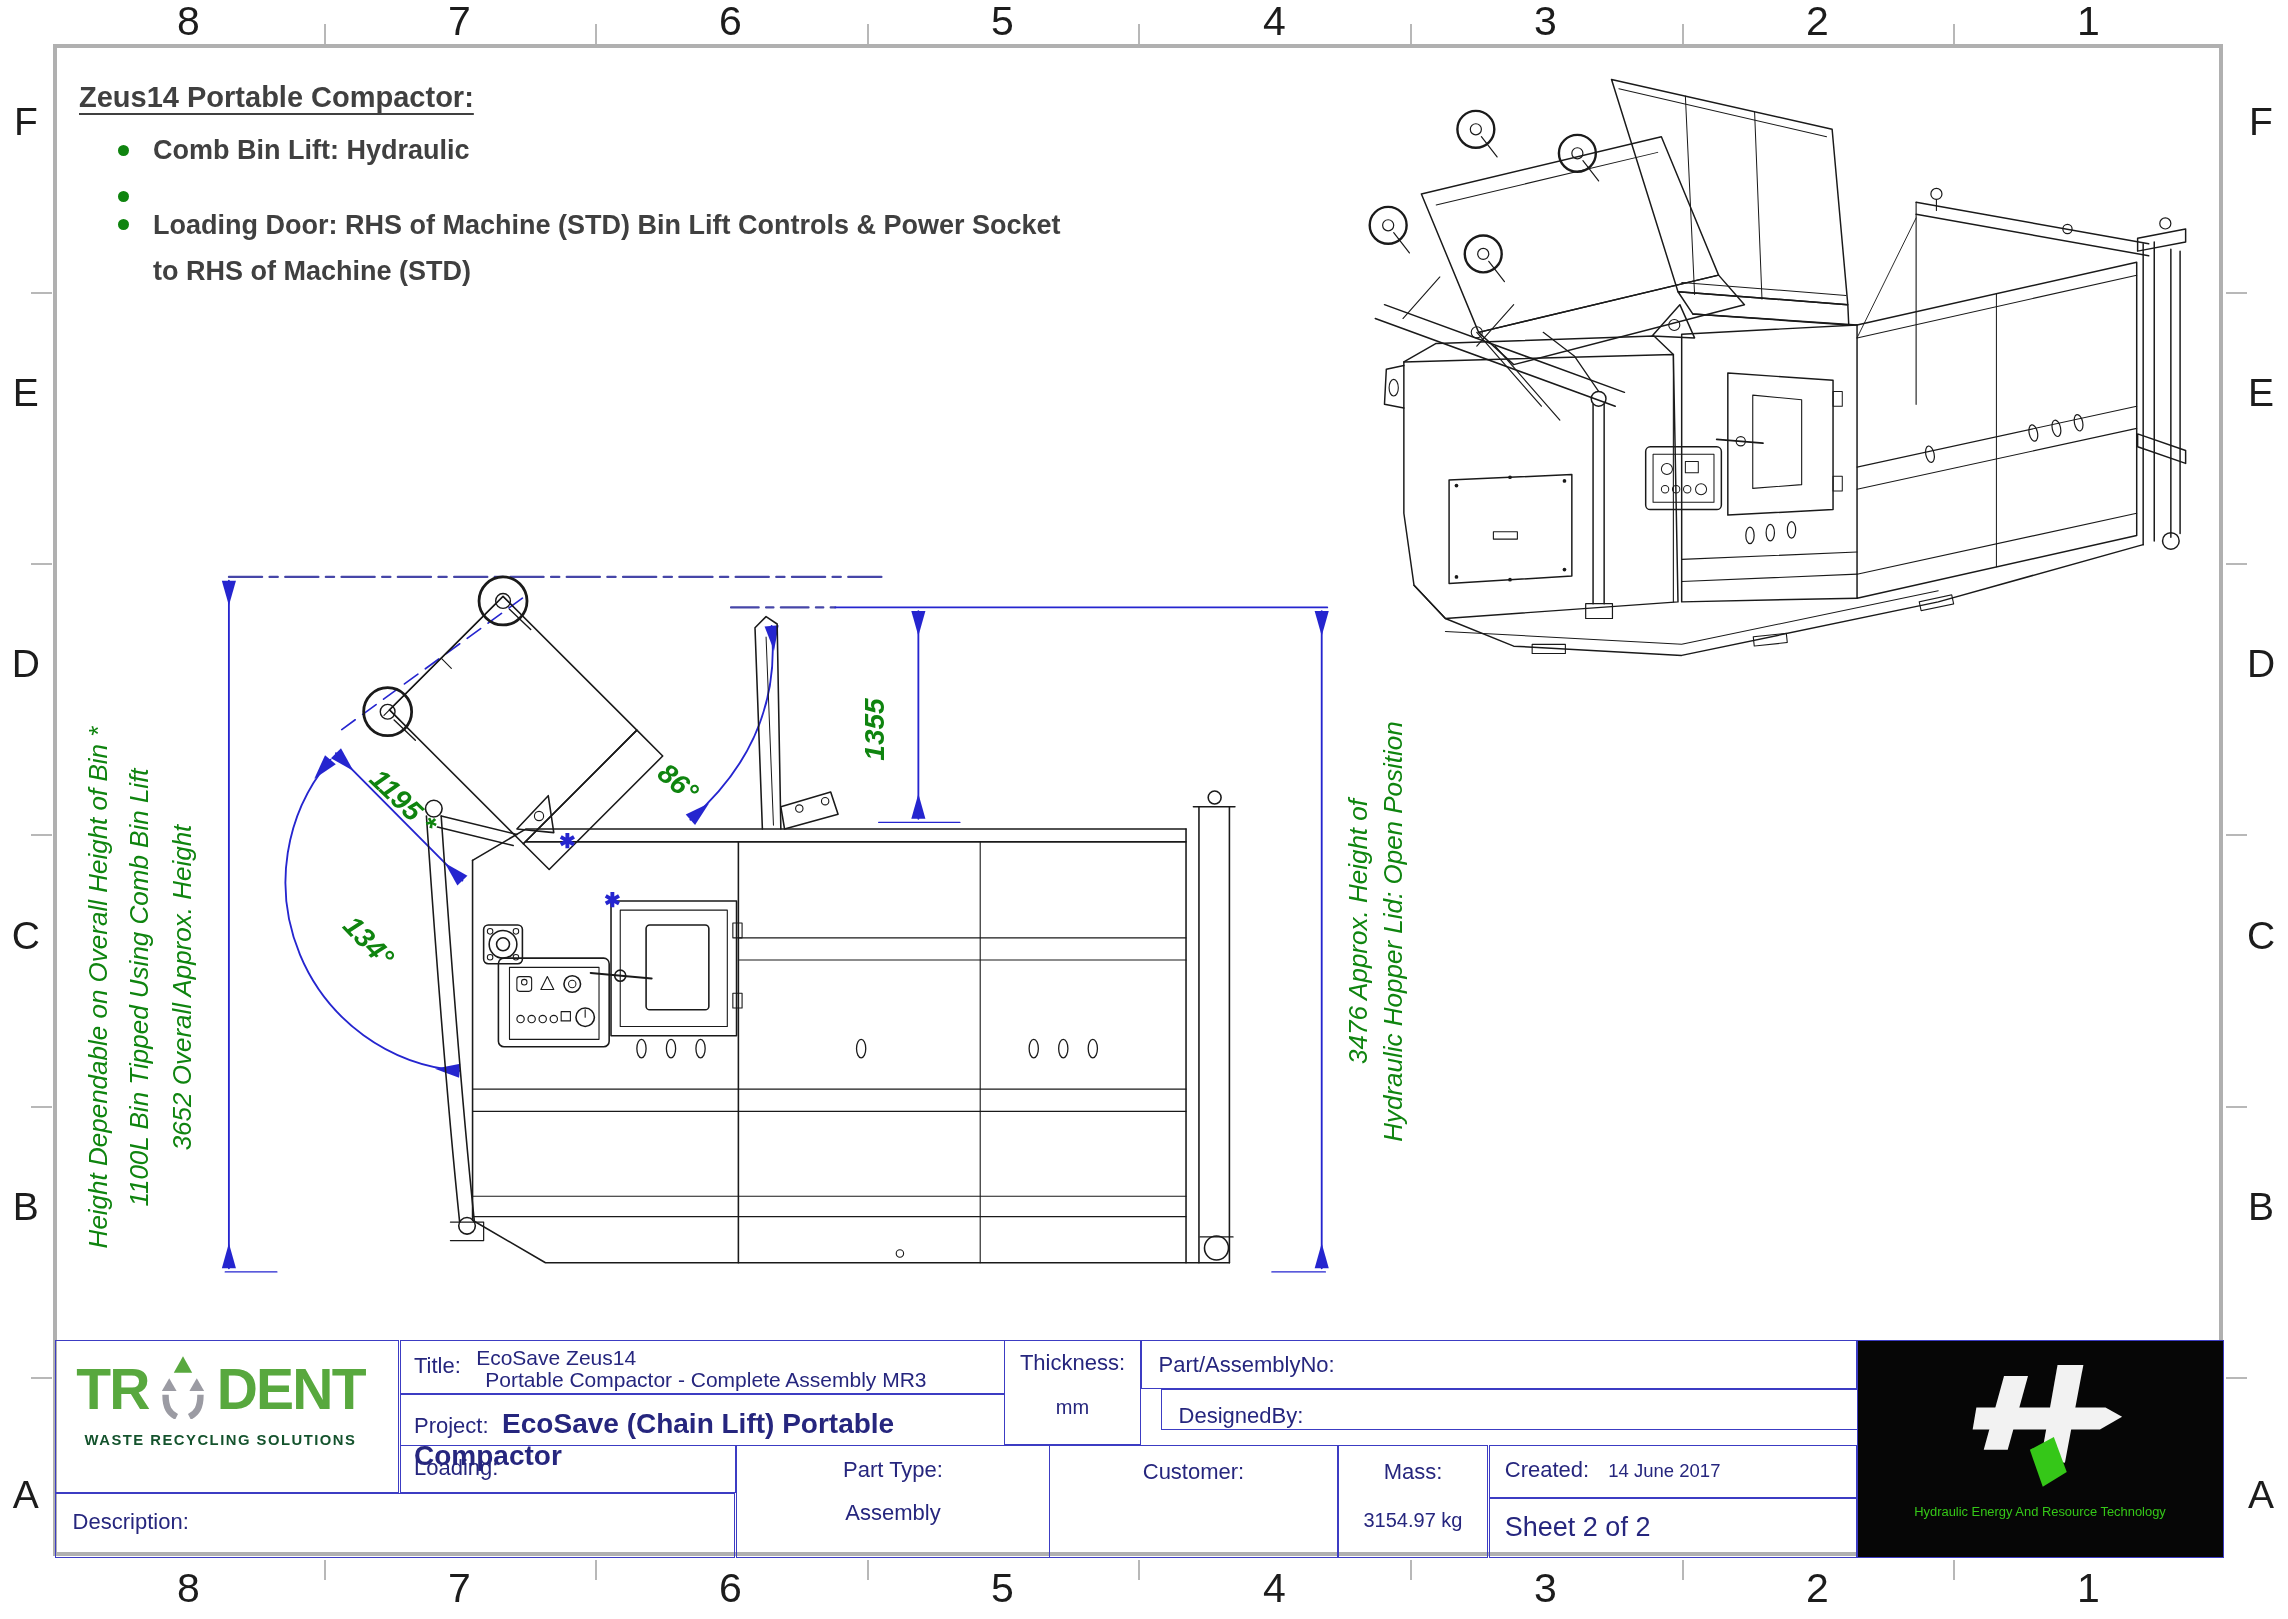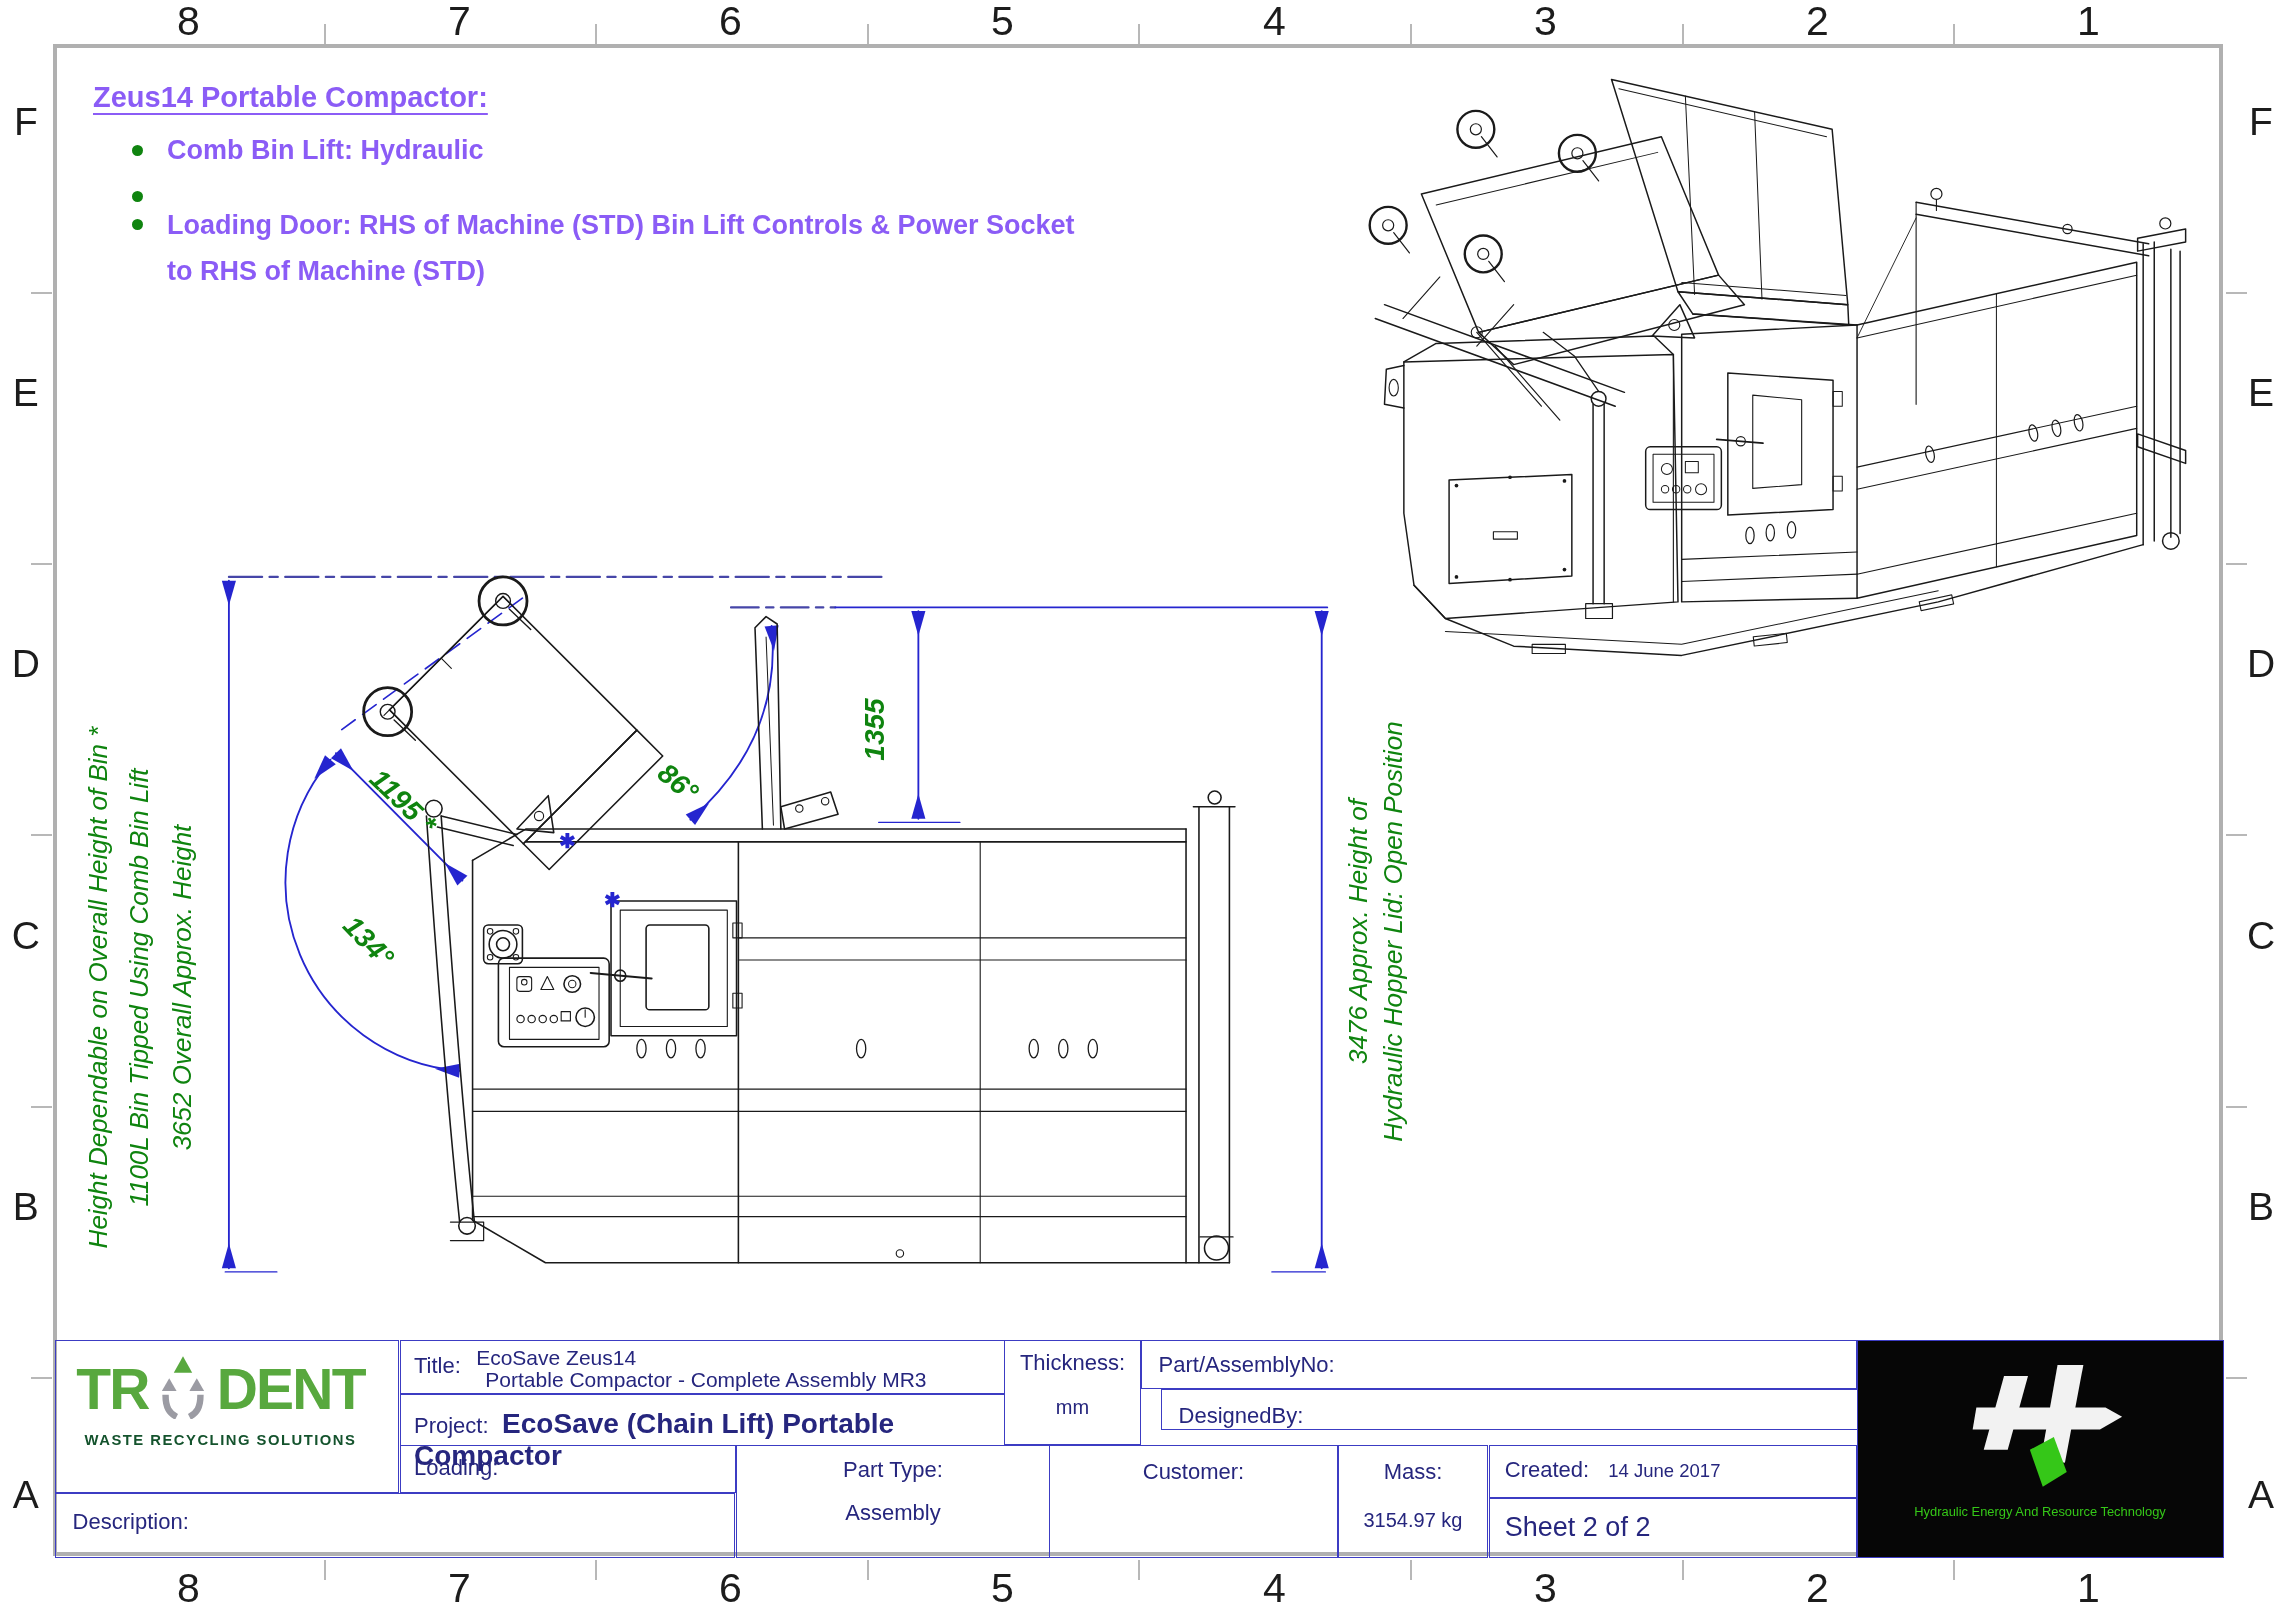--- a/index.html
+++ b/index.html
@@ -9,21 +9,21 @@
   #frame{position:absolute;left:53px;top:44px;width:2162px;height:1504px;
          border:4.6px solid #b0b0b0;box-sizing:content-box;background:#ffffff;}
   .mnum,.mlet{position:absolute;color:#1c1c1c;font-weight:400;text-align:center;
          font-family:"Liberation Sans",sans-serif;}
   .mnum{width:55px;height:42px;line-height:42px;font-size:41px;}
   .mlet{width:48px;height:44px;line-height:44px;font-size:39px;}
   .tick{position:absolute;background:#b8b8b8;}
   .tick.v{width:1.8px;height:20px;}
   .tick.h{width:21px;height:1.8px;}
   
-  #notes{position:absolute;left:93px;top:81px;width:1015px;color:#8b5cf6;}
+  #notes{position:absolute;left:79px;top:81px;width:1015px;color:#404040;}
   #notes .heading{font-size:29px;font-weight:bold;text-decoration:underline;
                   text-underline-offset:5.5px;margin-bottom:13px;}
   .bullet{display:flex;align-items:flex-start;line-height:46px;font-size:27px;font-weight:bold;}
   .bullet .dot{width:11px;height:11px;border-radius:50%;background:#0f840f;margin:17.5px 24px 0 39px;
                flex:0 0 11px;}
   .bullet .btxt{max-width:923px;}
   
   .glabel{position:absolute;color:#0f840f;font-style:italic;font-weight:600;font-size:28px;
           display:flex;align-items:center;justify-content:center;white-space:nowrap;}
   .vnote{position:absolute;color:#0f840f;font-style:italic;font-weight:500;font-size:26px;

